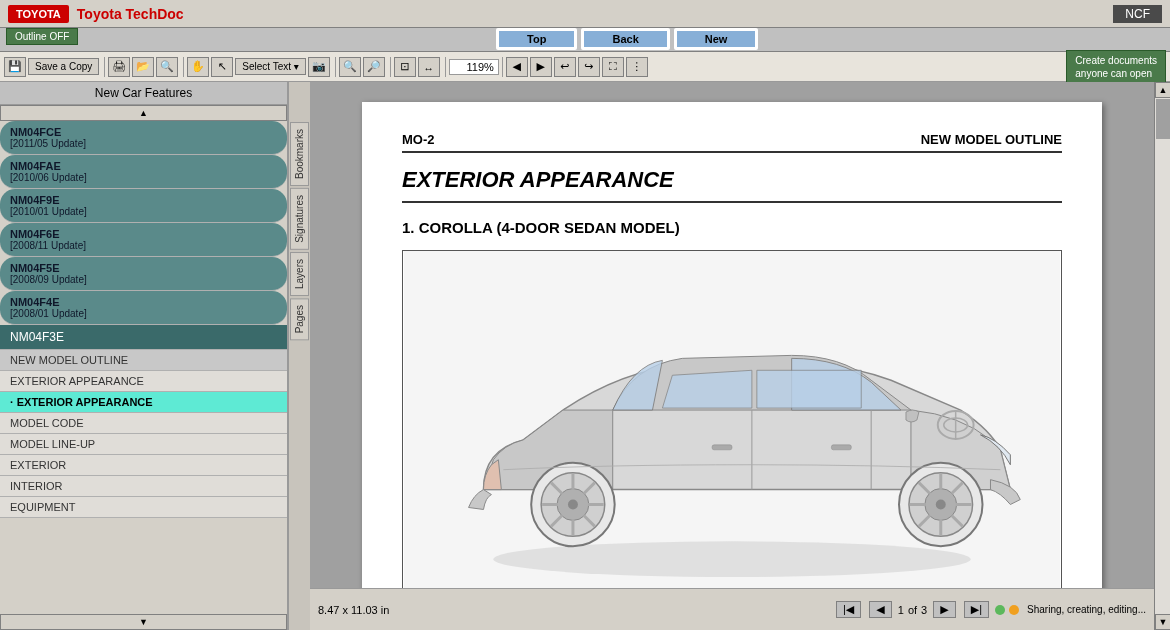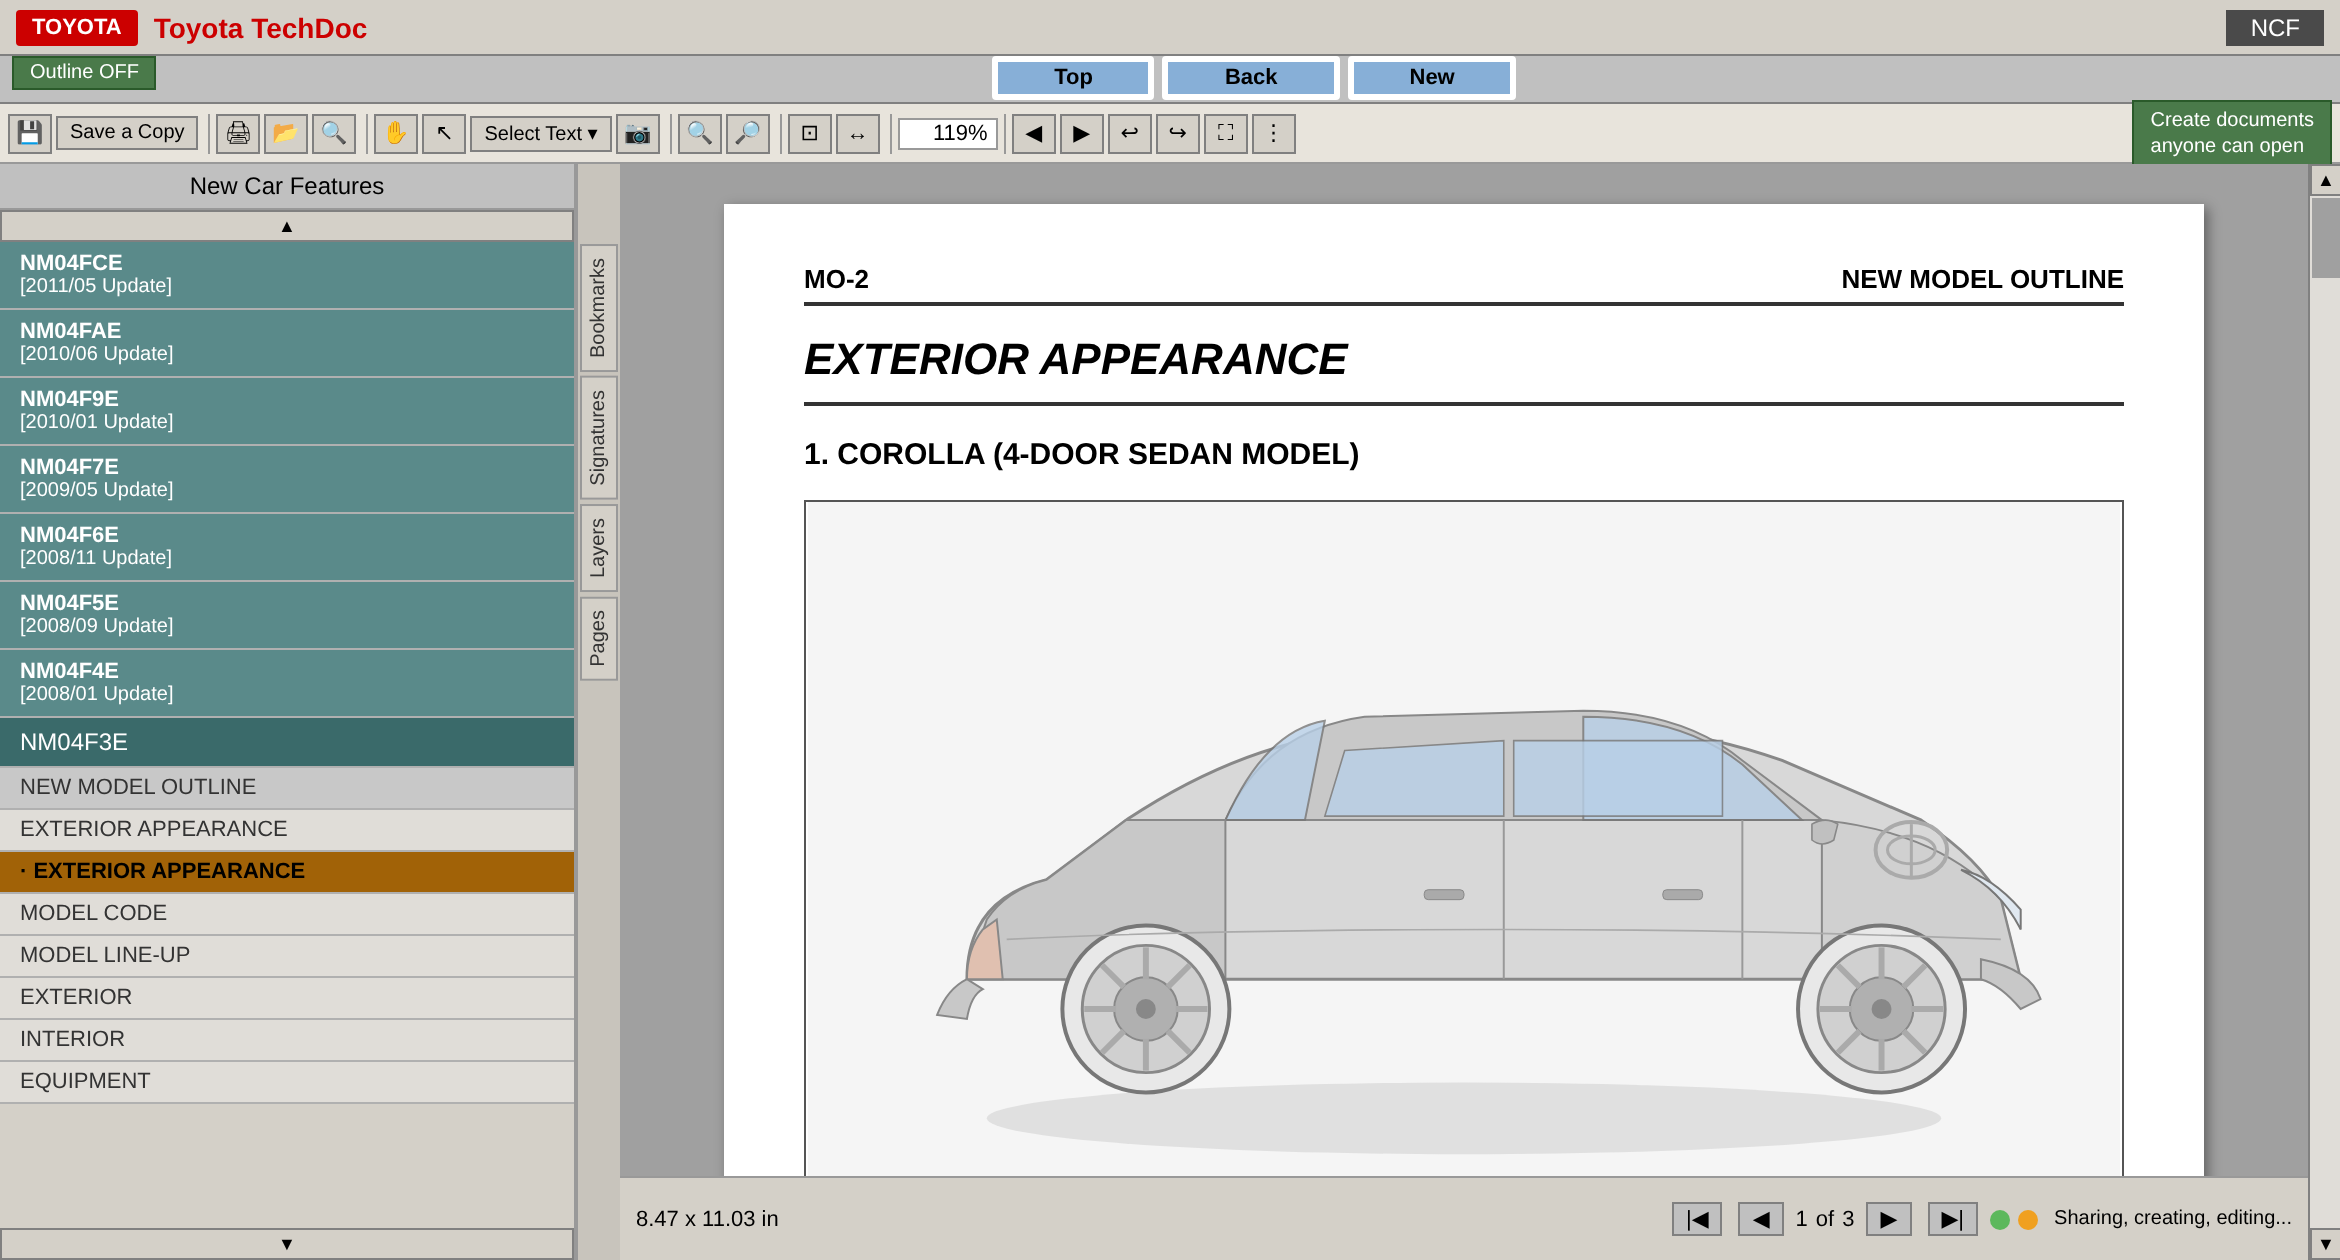--- a/index.html
+++ b/index.html
@@ -74,21 +74,21 @@
     }
     .sidebar-header {
       background: #c0c0c0; padding: 4px 8px; font-size: 12px;
       border-bottom: 1px solid #999; text-align: center;
     }
     .sidebar-items { overflow-y: auto; flex: 1; }
     .sidebar-item {
       padding: 5px 10px; border-bottom: 1px solid #b0b0b0; cursor: pointer;
     }
     .sidebar-item.teal {
-      background: #5a8a8a; color: #ffffff;
+      background: #5a8a8a; color: #0f172a; border-radius: 15px;
     }
     .sidebar-item.teal .item-title { font-weight: bold; font-size: 11px; }
     .sidebar-item.teal .item-sub { font-size: 10px; }
     .sidebar-item.gray { background: #c8c8c8; color: #333; font-size: 11px; padding: 4px 10px; }
     .sidebar-item.light { background: #e0ddd8; color: #333; font-size: 11px; padding: 4px 10px; }
     .sidebar-item.bold-active { background: #d8d4cc; color: #000; font-size: 11px; font-weight: bold; padding: 4px 10px; }
 
     
     .tab-strip {
       width: 22px; background: #c8c4bc; border-left: 1px solid #999;
@@ -225,41 +225,37 @@
       </div>
       <div class="sidebar-item teal">
         <div class="item-title">NM04FAE</div>
         <div class="item-sub">[2010/06 Update]</div>
       </div>
       <div class="sidebar-item teal">
         <div class="item-title">NM04F9E</div>
         <div class="item-sub">[2010/01 Update]</div>
       </div>
       <div class="sidebar-item teal">
-        <div class="item-title">NM04F7E</div>
-        <div class="item-sub">[2009/05 Update]</div>
-      </div>
-      <div class="sidebar-item teal">
         <div class="item-title">NM04F6E</div>
         <div class="item-sub">[2008/11 Update]</div>
       </div>
       <div class="sidebar-item teal">
         <div class="item-title">NM04F5E</div>
         <div class="item-sub">[2008/09 Update]</div>
       </div>
       <div class="sidebar-item teal">
         <div class="item-title">NM04F4E</div>
         <div class="item-sub">[2008/01 Update]</div>
       </div>
       <div class="sidebar-item" style="background:#3a6a6a;color:white;">
         <div class="item-title">NM04F3E</div>
       </div>
       <div class="sidebar-item gray">NEW MODEL OUTLINE</div>
       <div class="sidebar-item light">EXTERIOR APPEARANCE</div>
-      <div class="sidebar-item bold-active" style="background:#a16207;font-weight:bold;">· EXTERIOR APPEARANCE</div>
+      <div class="sidebar-item bold-active" style="background:#5eead4;font-weight:bold;">· EXTERIOR APPEARANCE</div>
       <div class="sidebar-item light">MODEL CODE</div>
       <div class="sidebar-item light">MODEL LINE-UP</div>
       <div class="sidebar-item light">EXTERIOR</div>
       <div class="sidebar-item light">INTERIOR</div>
       <div class="sidebar-item light">EQUIPMENT</div>
     </div>
     <div class="sidebar-scroll-arrow">▼</div>
   </div>
 
   <div class="tab-strip">

